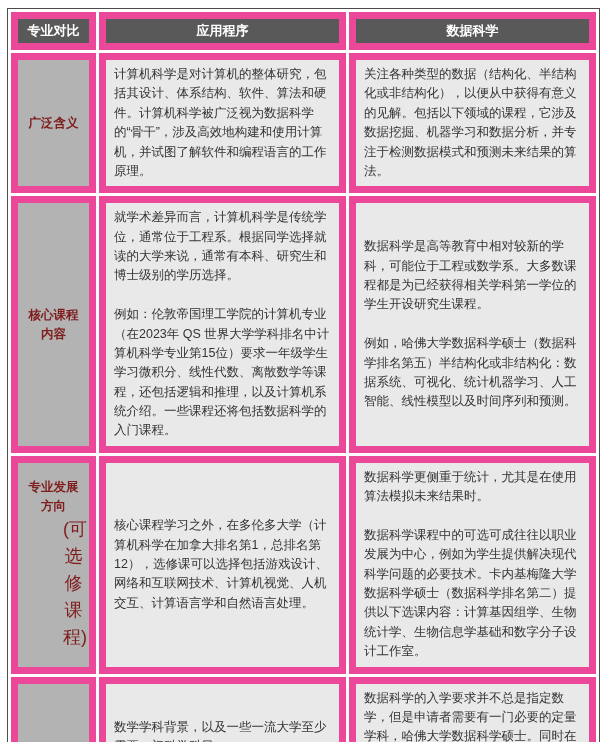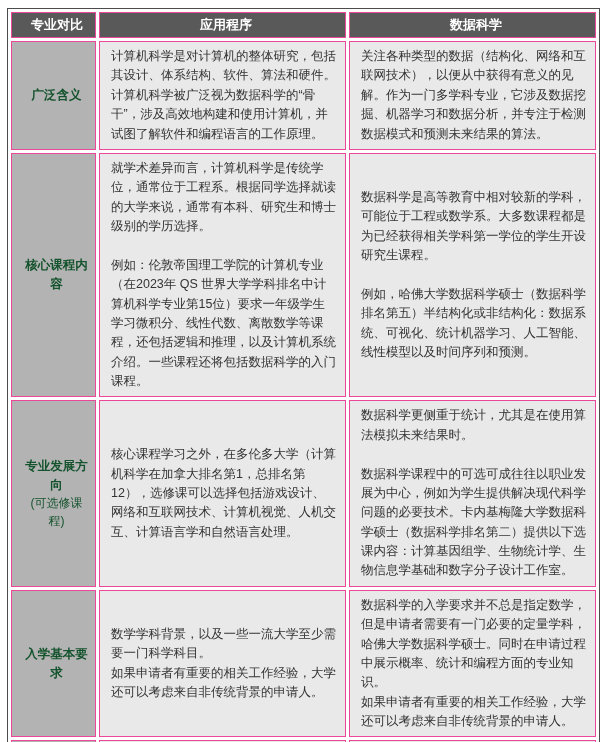--- a/index.html
+++ b/index.html
@@ -18,48 +18,48 @@
   table.compare {
     width: 585px;
     table-layout: fixed;
     border-collapse: separate;
     border-spacing: 3px;
     border: 1px solid #4c4c4c;
     background: #ffffff;
   }
   table.compare th,
   table.compare td {
-    border: 1px solid #ec4899;
+    border: 7px solid #ec4899;
     vertical-align: middle;
     box-sizing: border-box;
     overflow: hidden;
-    padding-left: 11px;
   }
   th.head {
     background: #595959;
     color: #ffffff;
     font-size: 13px;
     font-weight: bold;
     text-align: center;
     height: 26px;
     padding: 3px 4px;
   }
   td.rowlabel {
     background: #b3b3b3;
-    color: #14532d;
+    color: #7f1d1d;
     font-weight: bold;
     text-align: center;
     font-size: 12.5px;
     line-height: 1.5;
     padding: 4px 5px;
   }
   .label-sub {
     display: block;
     font-weight: normal;
-    font-size: 12px;
+    font-size: 18px;
+    margin-left: 40px;
   }
   td.content {
     background: #e9e9e9;
     color: #333333;
     font-size: 12.5px;
     line-height: 1.55;
     padding: 5px 8px;
     text-align: left;
     white-space: pre-line;
   }
@@ -80,21 +80,21 @@
       <th class="head">应用程序</th>
       <th class="head">数据科学</th>
     </tr>
 
     <tr>
       <td class="rowlabel" style="height:88px">
         <span>广泛含义</span>
         <span class="label-sub"></span>
       </td>
       <td class="content">计算机科学是对计算机的整体研究，包括其设计、体系结构、软件、算法和硬件。计算机科学被广泛视为数据科学的“骨干”，涉及高效地构建和使用计算机，并试图了解软件和编程语言的工作原理。</td>
-      <td class="content">关注各种类型的数据（结构化、网络和互联网技术），以便从中获得有意义的见解。作为一门多学科专业，它涉及数据挖掘、机器学习和数据分析，并专注于检测数据模式和预测未来结果的算法。</td>
+      <td class="content">关注各种类型的数据（结构化、半结构化或非结构化），以便从中获得有意义的见解。包括以下领域的课程，它涉及数据挖掘、机器学习和数据分析，并专注于检测数据模式和预测未来结果的算法。</td>
     </tr>
 
     <tr>
       <td class="rowlabel" style="height:180px">
         <span>核心课程内容</span>
         <span class="label-sub"></span>
       </td>
       <td class="content">就学术差异而言，计算机科学是传统学位，通常位于工程系。根据同学选择就读的大学来说，通常有本科、研究生和博士级别的学历选择。
 
 例如：伦敦帝国理工学院的计算机专业（在2023年 QS 世界大学学科排名中计算机科学专业第15位）要求一年级学生学习微积分、线性代数、离散数学等课程，还包括逻辑和推理，以及计算机系统介绍。一些课程还将包括数据科学的入门课程。</td>

